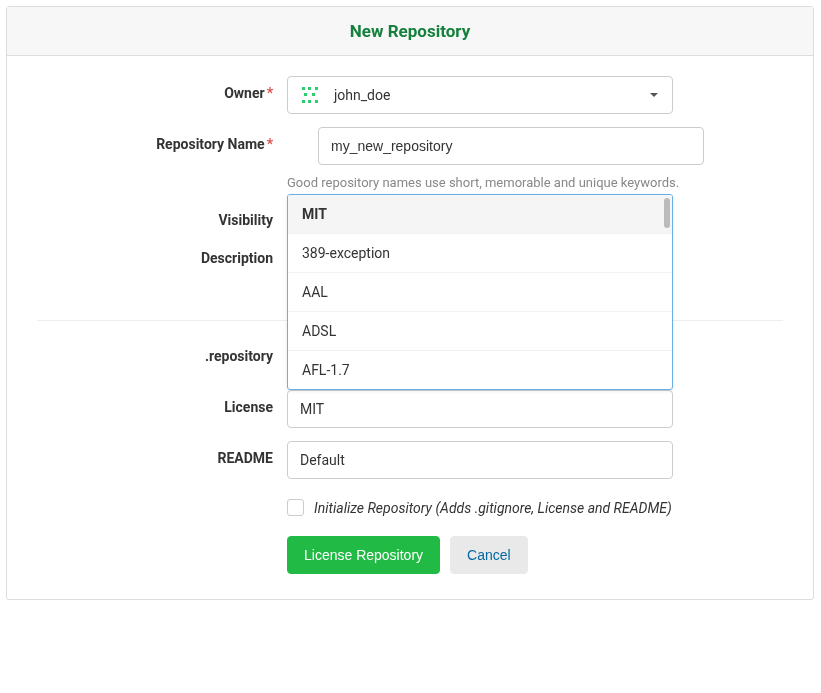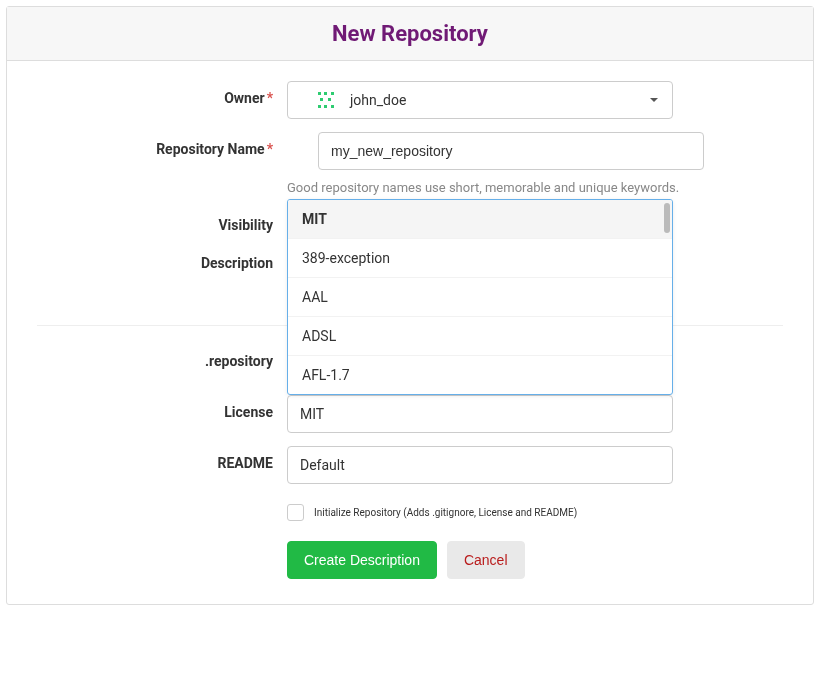--- a/index.html
+++ b/index.html
@@ -15,23 +15,23 @@
       border: 1px solid #ddd;
       border-radius: 3px;
     }
     .panel-header {
       background: #f7f7f7;
       border-bottom: 1px solid #ddd;
       padding: 14px 0;
       text-align: center;
     }
     .panel-header h3 {
-      font-size: 22px;
+      font-size: 17px;
       font-weight: 700;
-      color: #701a75;
+      color: #15803d;
     }
     .panel-body {
       padding: 20px 30px 25px 30px;
     }
     .form-row {
       display: flex;
       margin-bottom: 13px;
       align-items: flex-start;
     }
     .form-row.no-bottom { margin-bottom: 4px; gap: 31px; }
@@ -57,21 +57,21 @@
       border: 1px solid #ccc;
       border-radius: 4px;
       font-size: 14px;
       color: #333;
       background: #fff;
     }
     .select-box {
       height: 38px;
       display: flex;
       align-items: center;
-      padding: 0 28px;
+      padding: 0 12px;
       cursor: pointer;
       position: relative;
     }
     .select-box .caret {
       position: absolute;
       right: 14px;
       top: 50%;
       transform: translateY(-50%);
       width: 0; height: 0;
       border-left: 4px solid transparent;
@@ -101,21 +101,21 @@
     }
     .chk {
       width: 17px; height: 17px;
       border: 1px solid #ccc;
       border-radius: 3px;
       background: #fff;
       margin-right: 10px;
       cursor: pointer;
       flex-shrink: 0;
     }
-    .chk-label { font-size: 10px; color: #333; cursor: pointer; }
+    .chk-label { font-size: 14px; color: #333; cursor: pointer; font-style: italic; }
     .textarea {
       height: 58px;
       padding: 8px 12px;
       resize: vertical;
       font-family: inherit;
       line-height: 1.4;
     }
     .divider {
       border: none;
       border-top: 1px solid #eee;
@@ -187,21 +187,21 @@
       display: inline-flex;
       align-items: center;
     }
     .btn-primary {
       background: #21ba45;
       color: #fff;
       border-color: #21ba45;
     }
     .btn-cancel {
       background: #e9e9e9;
-      color: #b91c1c;
+      color: #0369a1;
       border-color: #e9e9e9;
     }
   </style>
 </head>
 <body>
 
 <div class="panel">
   <div class="panel-header">
     <h3>New Repository</h3>
   </div>
@@ -304,19 +304,19 @@
         <div class="checkbox-row">
           <div class="chk"></div>
           <span class="chk-label">Initialize Repository (Adds .gitignore, License and README)</span>
         </div>
       </div>
     </div>
 
     <div class="form-row" style="margin-bottom:0;">
       <div class="label-col"></div>
       <div class="field-col btn-row">
-        <button class="btn btn-primary">Create Description</button>
+        <button class="btn btn-primary">License Repository</button>
         <button class="btn btn-cancel">Cancel</button>
       </div>
     </div>
 
   </div>
 </div>
 
 </body></html>

